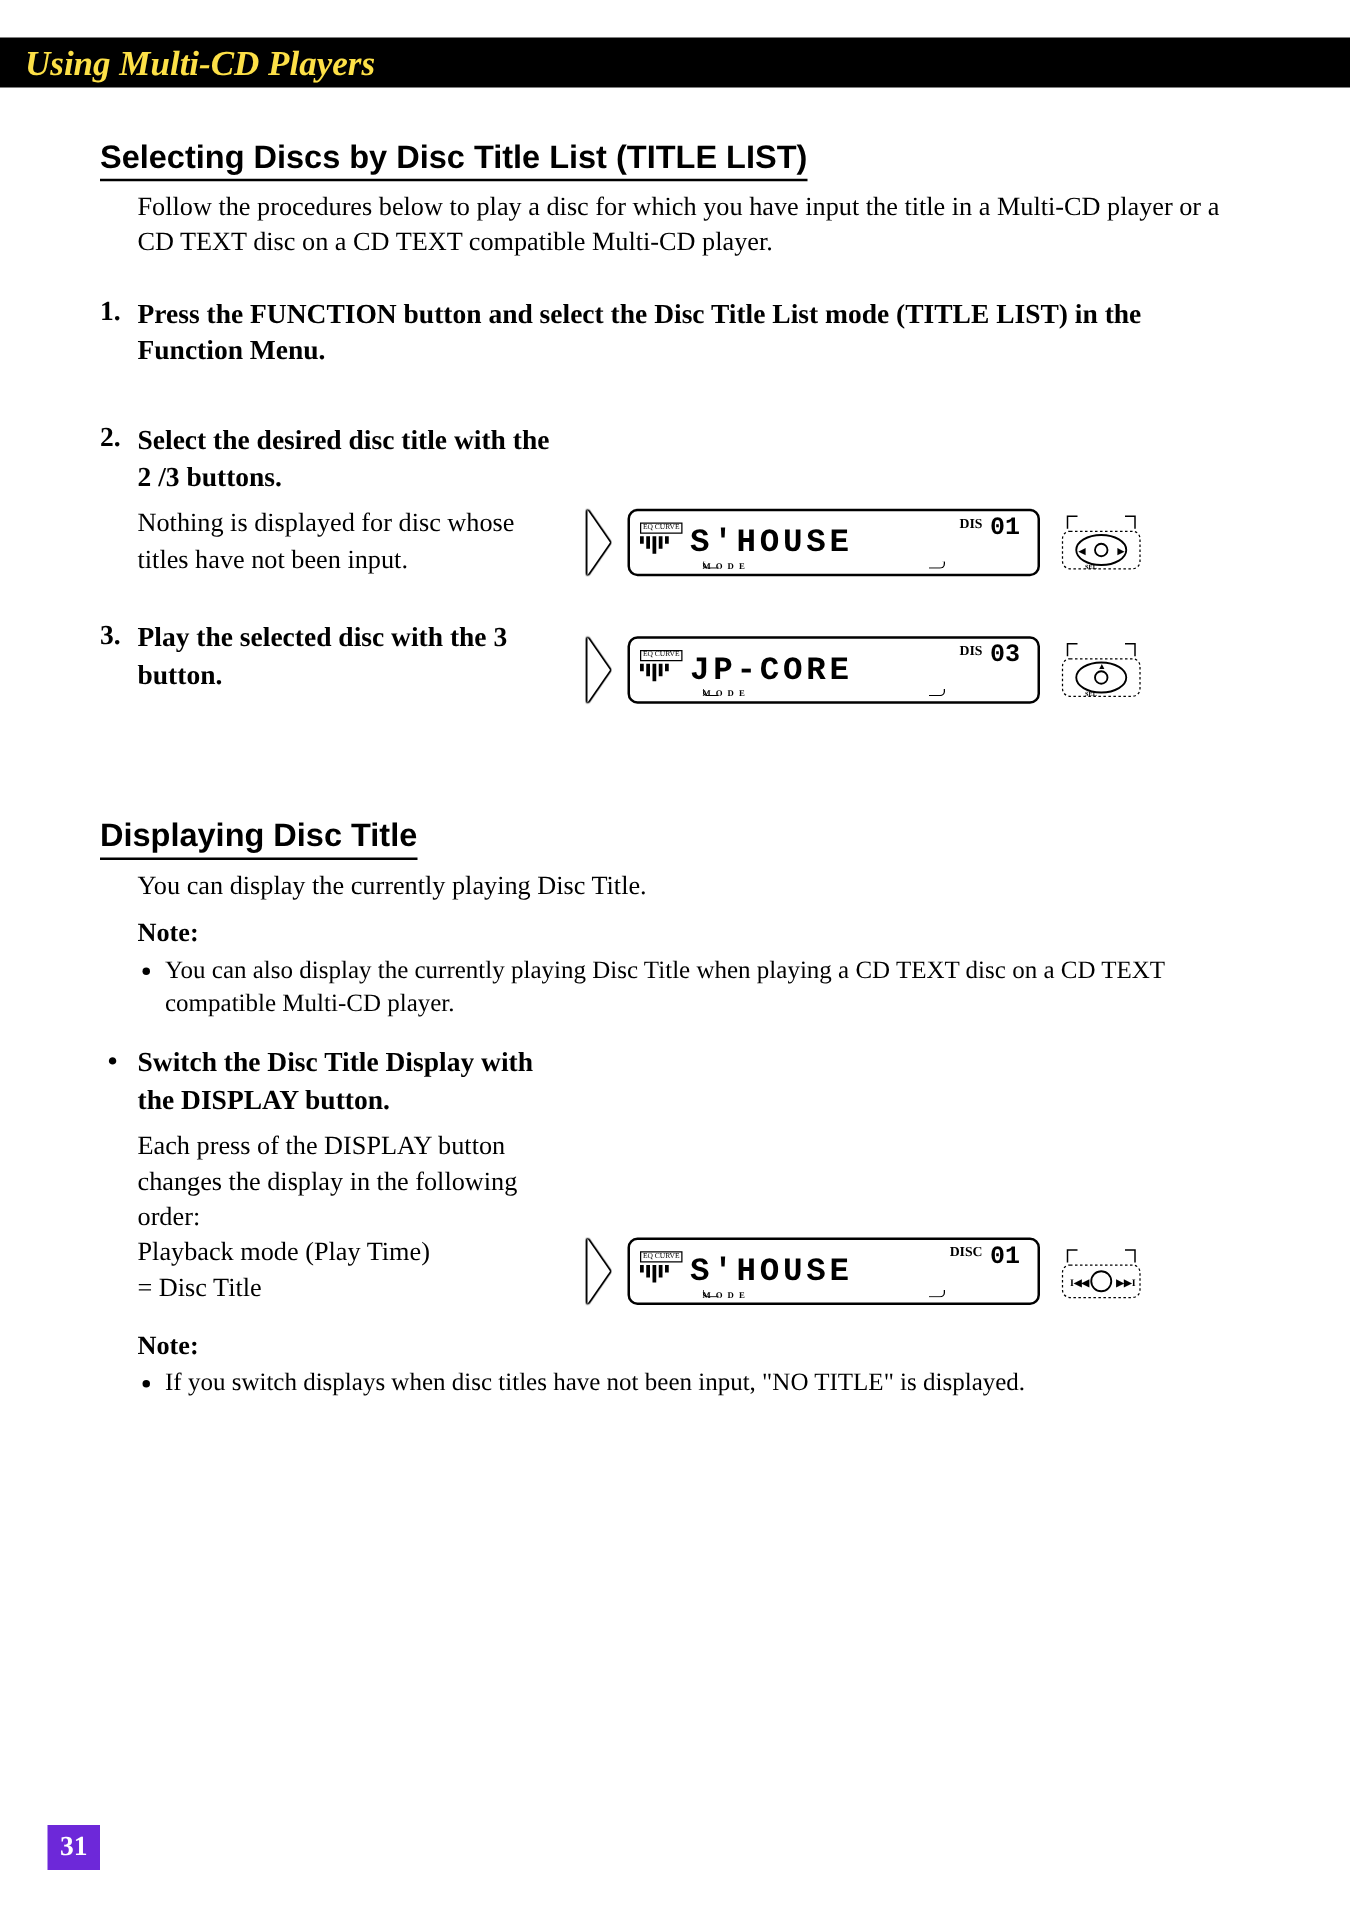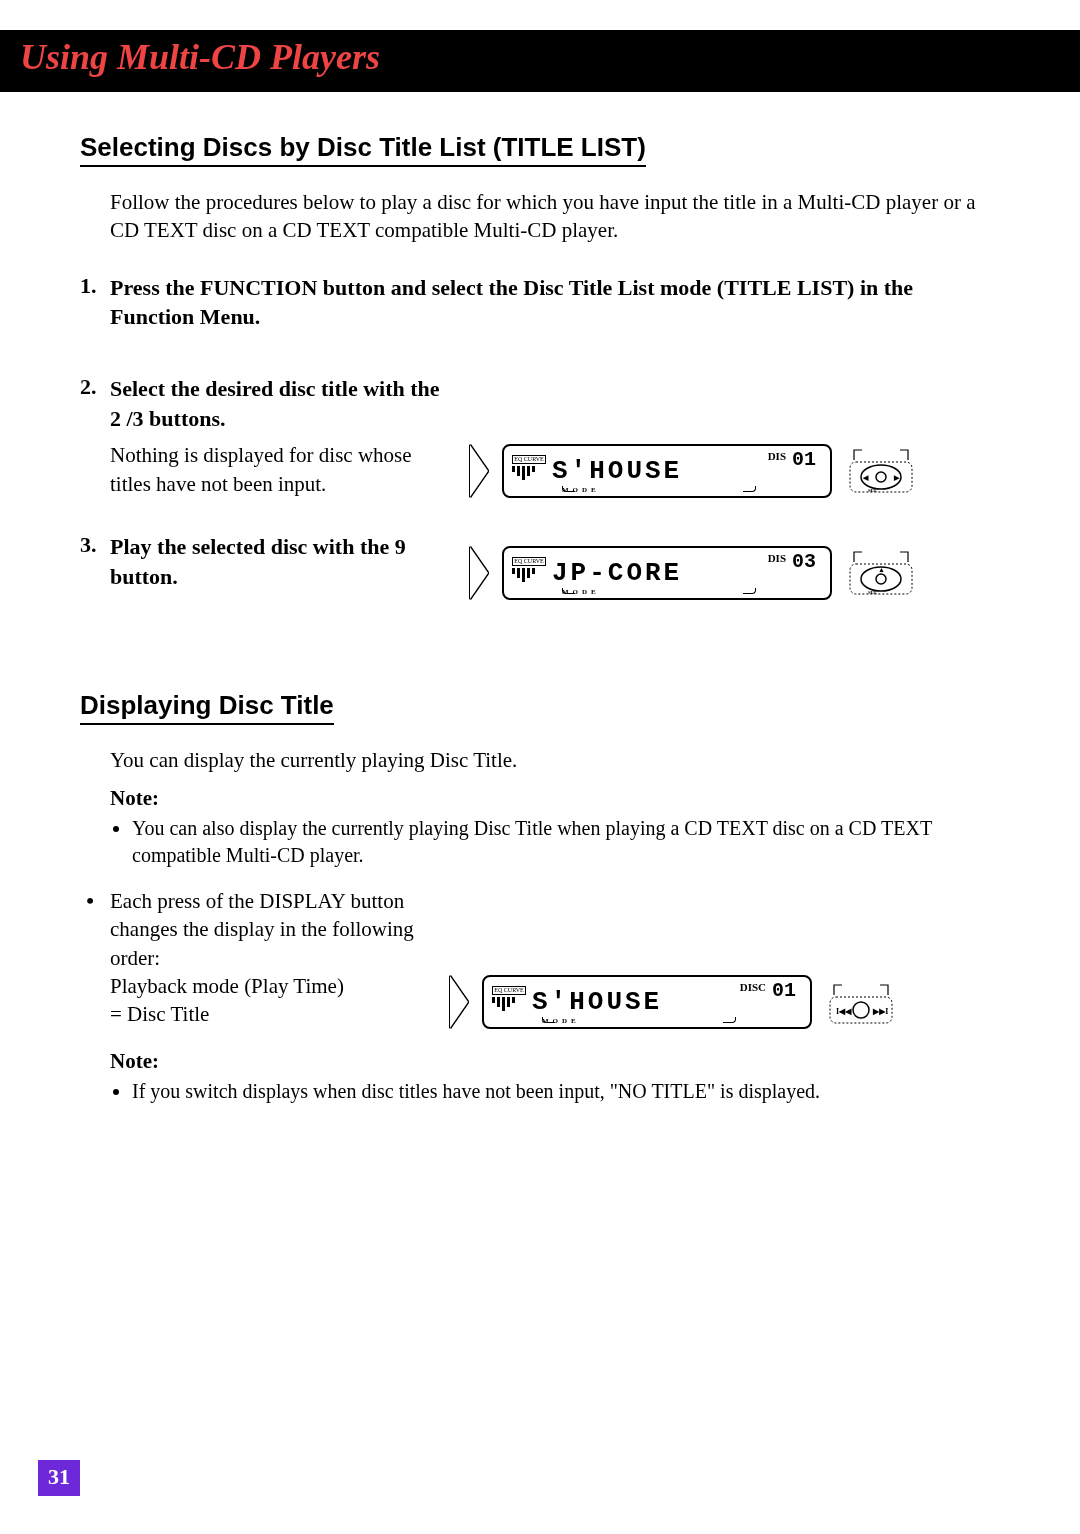--- a/index.html
+++ b/index.html
@@ -1,20 +1,20 @@
 <!DOCTYPE html>
 <html><head>
 <meta charset="utf-8">
 <style>
   html,body{margin:0;padding:0;background:#fff;font-family:"Times New Roman",Times,serif;color:#000;}
   .page{width:1080px;min-height:1534px;box-sizing:border-box;padding:30px 80px 40px 80px;position:relative;}
-  .chapter-bar{background:#000;color:#ef4444;font-style:italic;font-weight:bold;font-size:36px;
-    padding:6px 20px 14px 20px;margin:0 -80px 40px -80px;}
+  .chapter-bar{background:#000;color:#fde047;font-style:italic;font-weight:bold;font-size:28px;
+    padding:6px 20px 2px 20px;margin:0 -80px 40px -80px;}
   .section-title{font-family:Arial,Helvetica,sans-serif;font-weight:bold;font-size:26px;
-    border-bottom:2px solid #000;display:inline-block;padding-bottom:2px;margin-bottom:21px;}
+    border-bottom:2px solid #000;display:inline-block;padding-bottom:2px;margin-bottom:6px;}
   .intro{font-size:21px;margin:0 0 28px 30px;line-height:1.35;}
   ol.steps{list-style:none;margin:0;padding:0;}
   ol.steps>li{margin:0 0 34px 0;display:flex;}
   .step-num{font-weight:bold;font-size:22px;width:30px;flex-shrink:0;}
   .step-body{flex:1;}
   .step-head{font-weight:bold;font-size:22px;line-height:1.35;margin-bottom:8px;max-width:330px;}
   .step-sub{font-size:21px;line-height:1.35;margin-left:0;max-width:310px;}
   .step-row{display:flex;align-items:flex-end;gap:30px;}
   .illus-wrap{display:flex;align-items:center;gap:14px;margin-top:-6px;}
   .arrow{width:0;height:0;border-top:26px solid transparent;border-bottom:26px solid transparent;
@@ -105,21 +105,21 @@
               </svg>
             </div>
           </div>
         </div>
       </li>
 
       <li>
         <div class="step-num">3.</div>
         <div class="step-body step-row">
           <div>
-            <div class="step-head">Play the selected disc with the 9  button.</div>
+            <div class="step-head">Play the selected disc with the 3  button.</div>
           </div>
           <div class="illus-wrap">
             <div class="arrow"></div>
             <div class="lcd">
               <div class="lcd-eq">
                 <div class="eq-box">EQ CURVE</div>
                 <div class="eq-bars">
                     <span style="height:6px"></span>
                     <span style="height:10px"></span>
                     <span style="height:14px"></span>
@@ -158,20 +158,21 @@
 
     <div class="note-label">Note:</div>
     <ul class="note-ul">
       <li>You can also display the currently playing Disc Title when playing a CD TEXT disc on a CD TEXT compatible Multi-CD player.</li>
     </ul>
 
     <div class="bullet-step">
       <div class="bullet-dot">•</div>
       <div class="step-body step-row">
         <div>
+          <div class="step-head">Switch the Disc Title Display with the DISPLAY button.</div>
           <div class="step-sub">Each press of the DISPLAY button changes the display in the following order:</div>
           <div class="step-sub">Playback mode (Play Time)</div>
           <div class="step-sub">=  Disc Title</div>
         </div>
         <div class="illus-wrap">
           <div class="arrow"></div>
           <div class="lcd">
             <div class="lcd-eq">
               <div class="eq-box">EQ CURVE</div>
               <div class="eq-bars">

